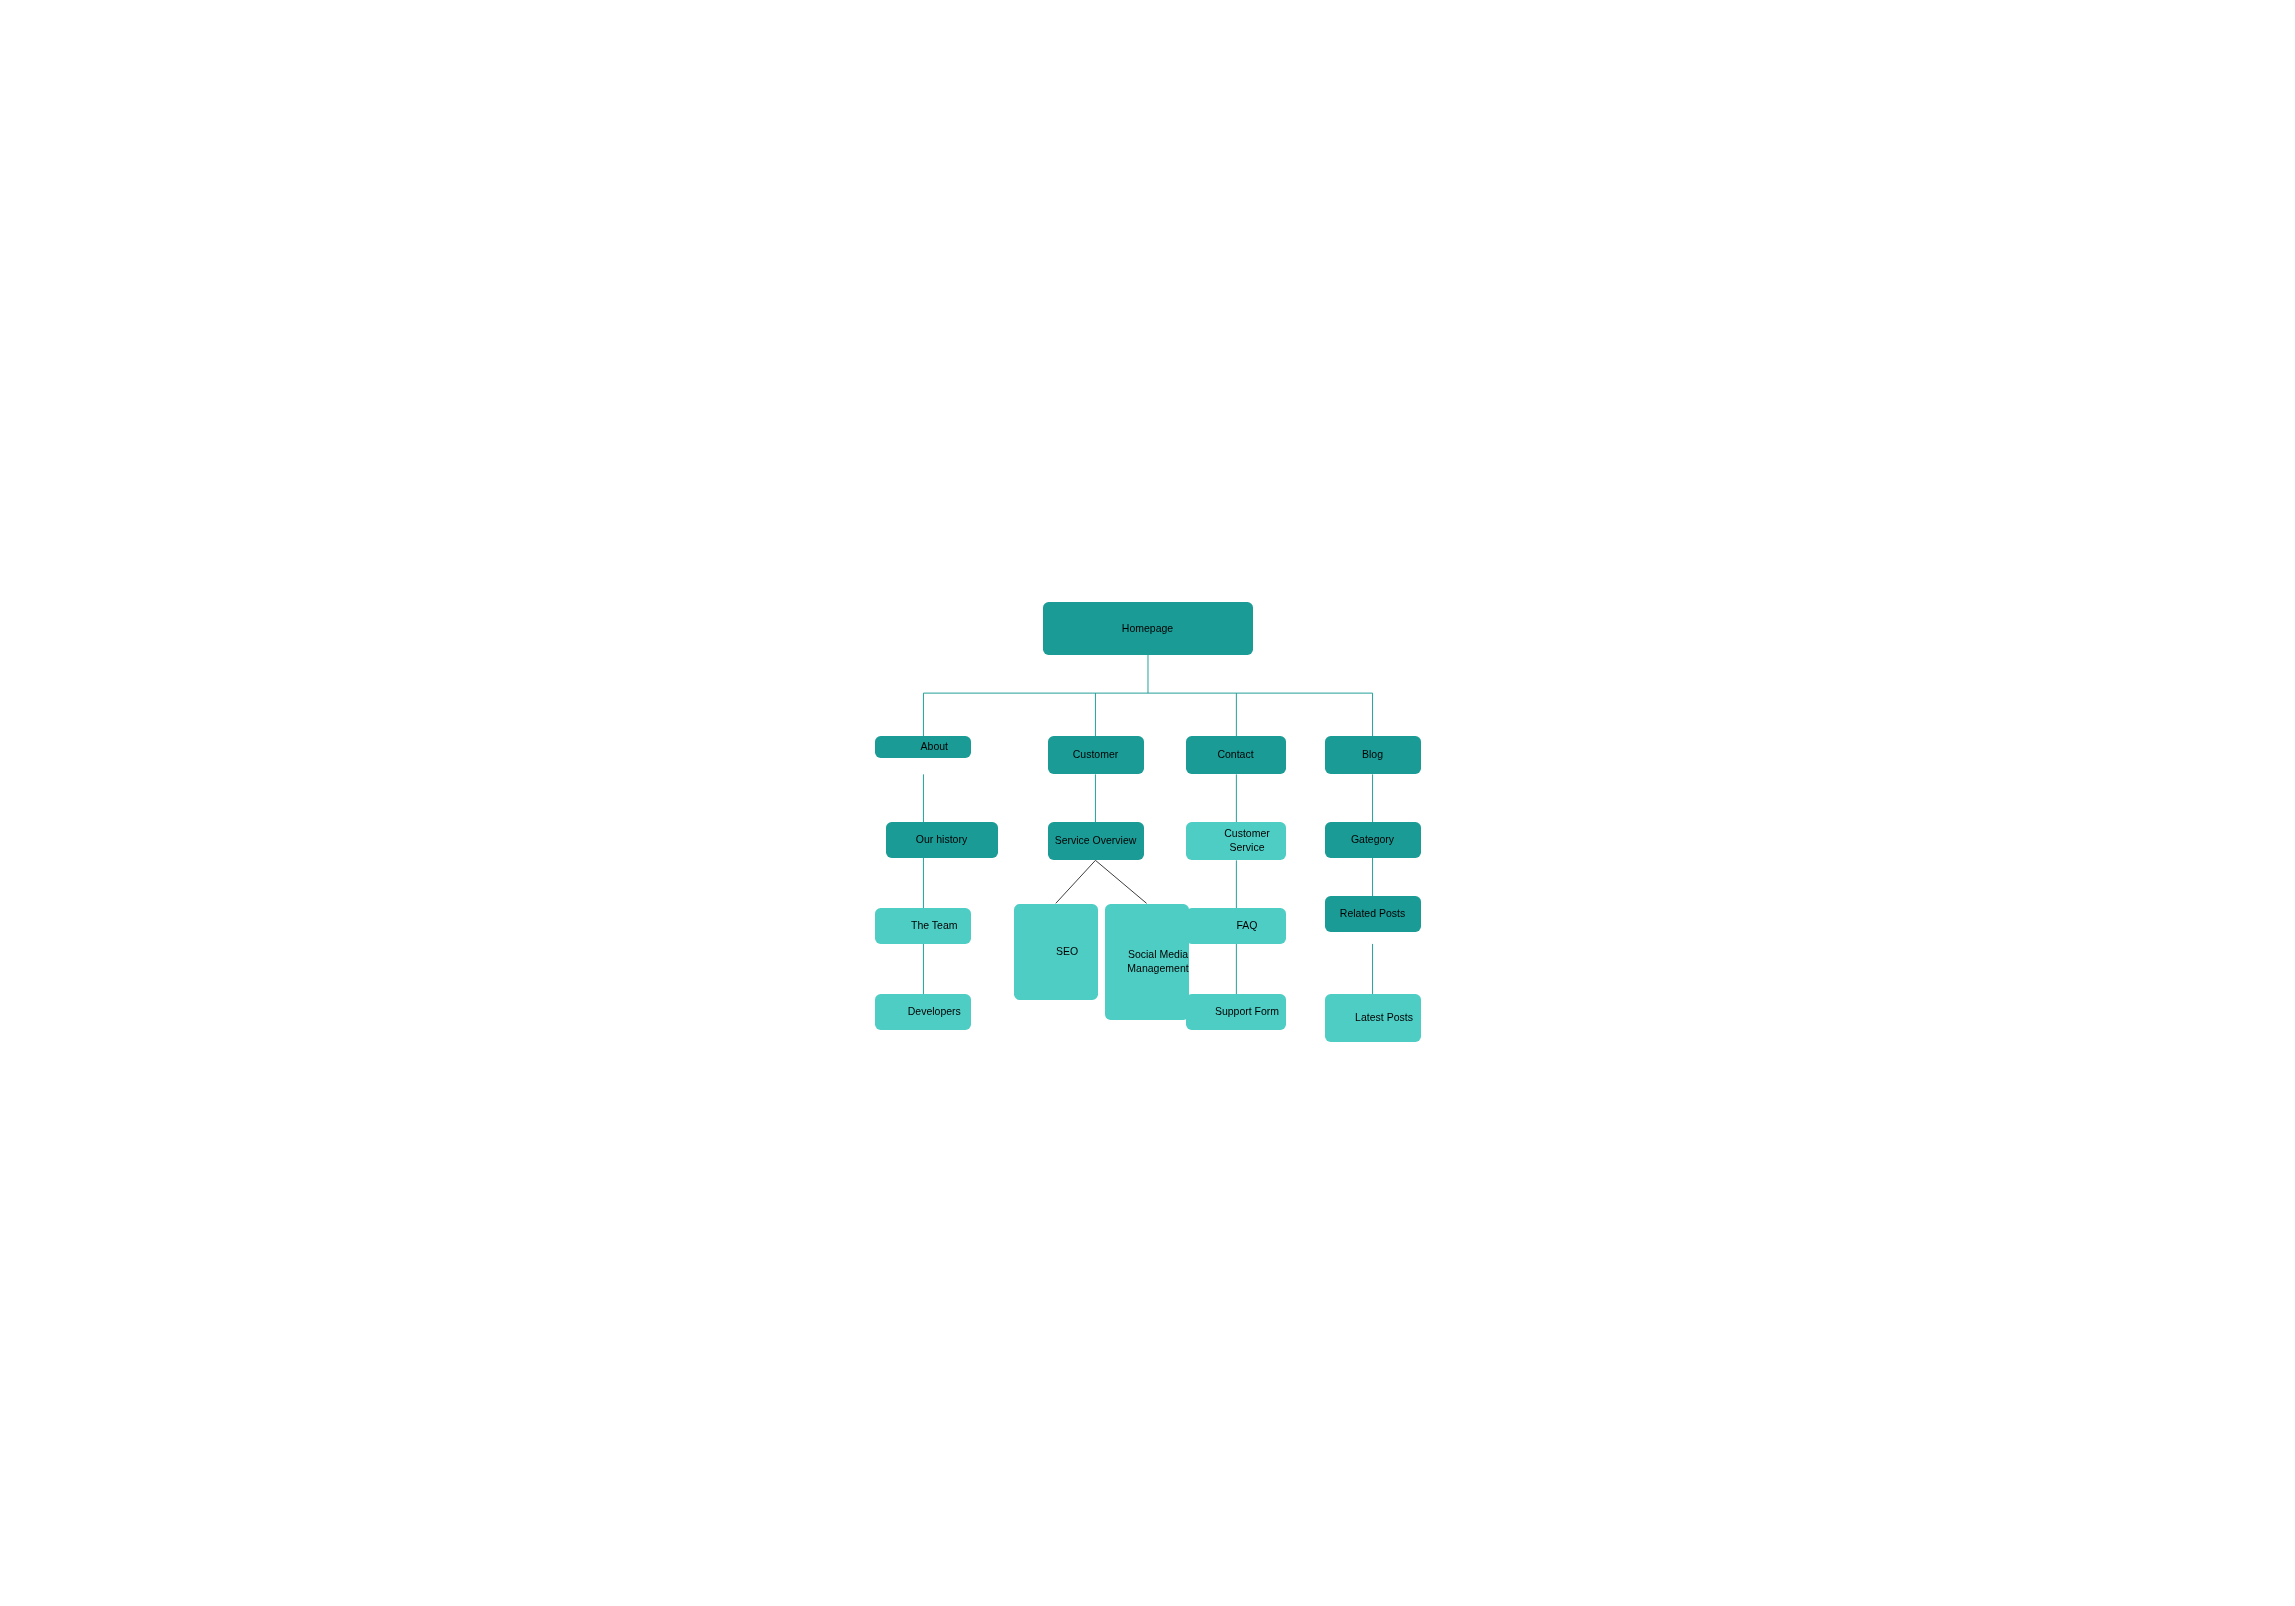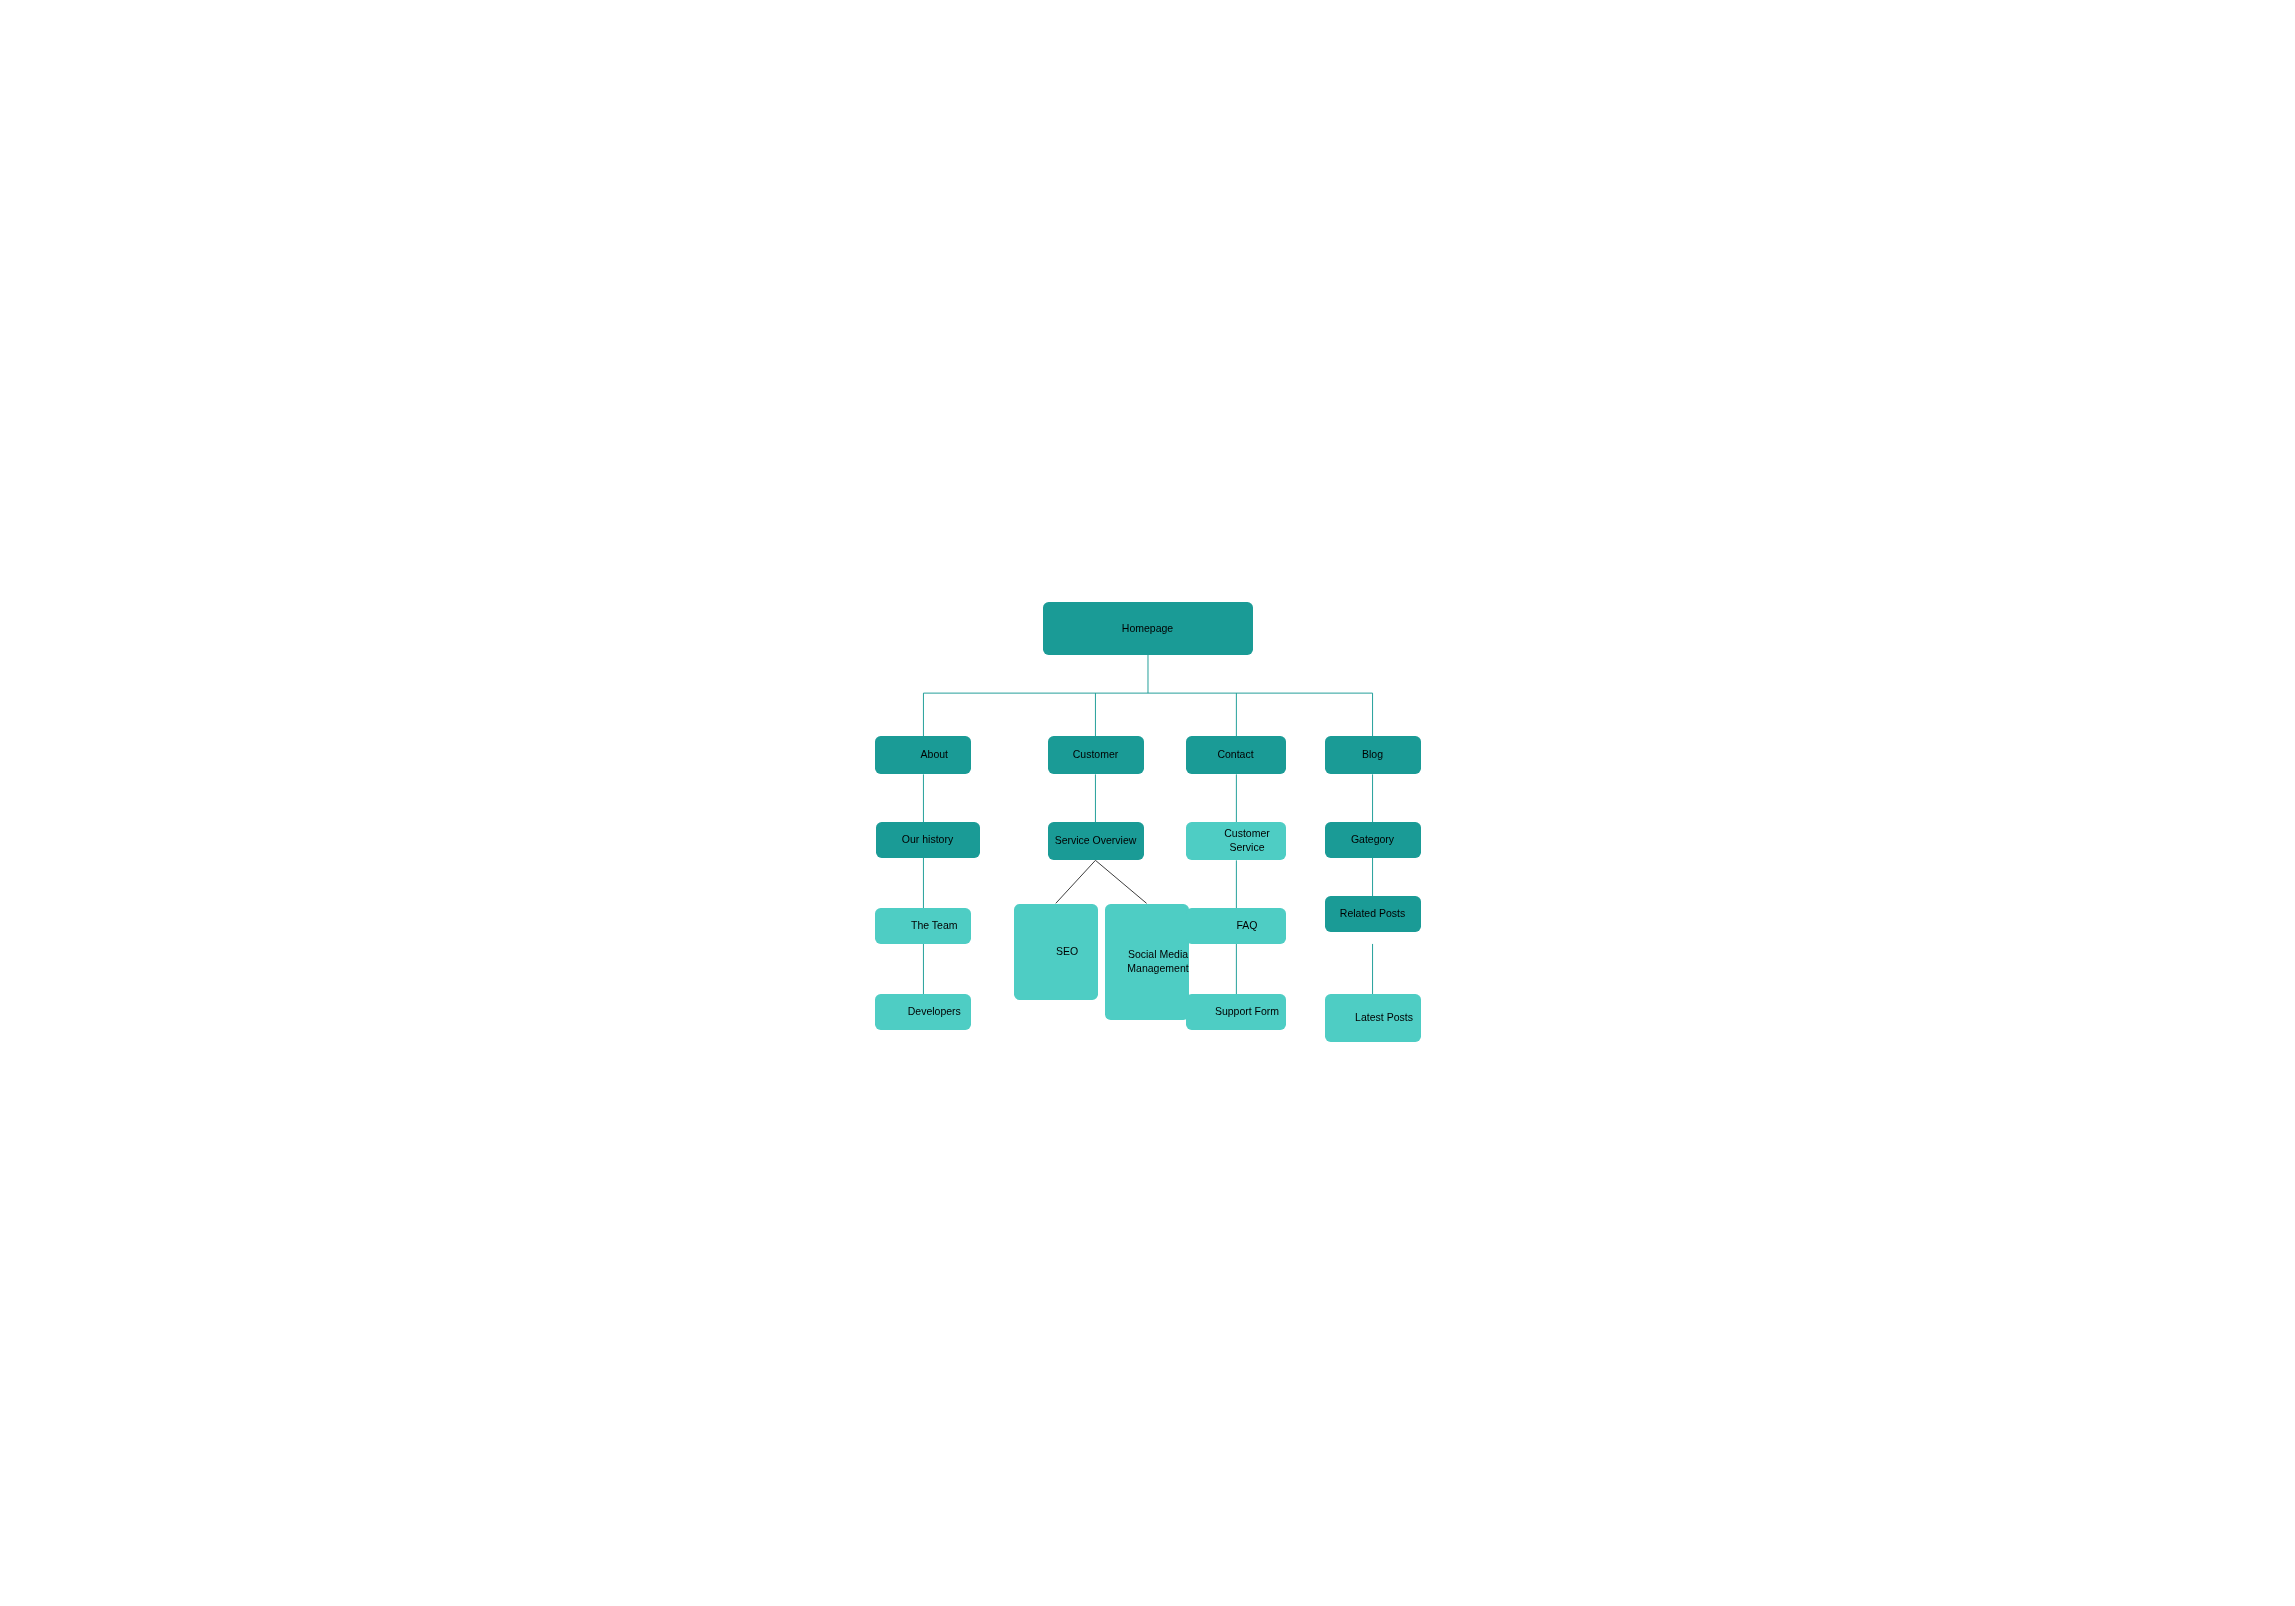--- a/index.html
+++ b/index.html
@@ -58,21 +58,21 @@
     .node-homepage {
       width: 210px;
       height: 53px;
       top: 14.3px;
       left: 182px;
     }
 
     
     .node-about {
       width: 96px;
-      height: 38px;
+      height: 22px;
       top: 148px;
       left: 14.3px;
       padding-left: 23px;
     }
 
     .node-services {
       width: 96px;
       height: 38px;
       top: 148px;
       left: 187px;
@@ -87,24 +87,24 @@
 
     .node-blog {
       width: 96px;
       height: 38px;
       top: 148px;
       left: 464px;
     }
 
     
     .node-ourhistory {
-      width: 104px;
-      height: 36px;
-      top: 234px;
-      left: 15px;
+      width: 112px;
+      height: 36px;
+      top: 234px;
+      left: 25px;
     }
 
     .node-serviceoverview {
       width: 96px;
       height: 38px;
       top: 234px;
       left: 187px;
     }
 
     .node-customerservice {

